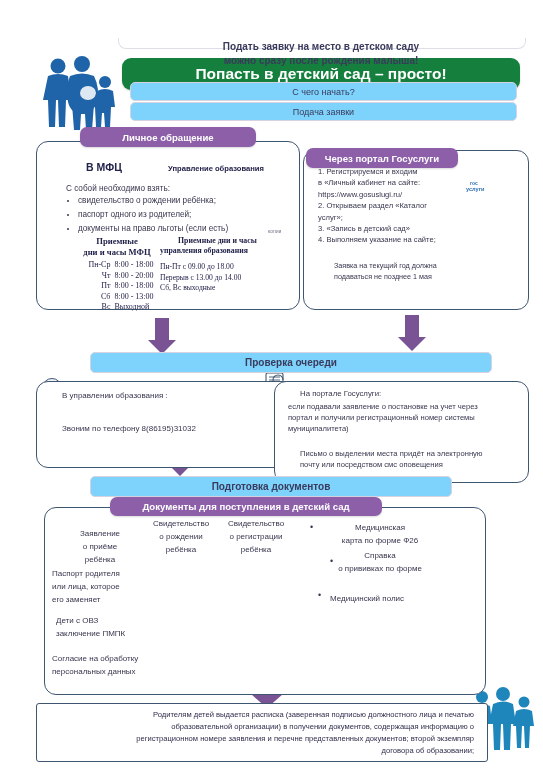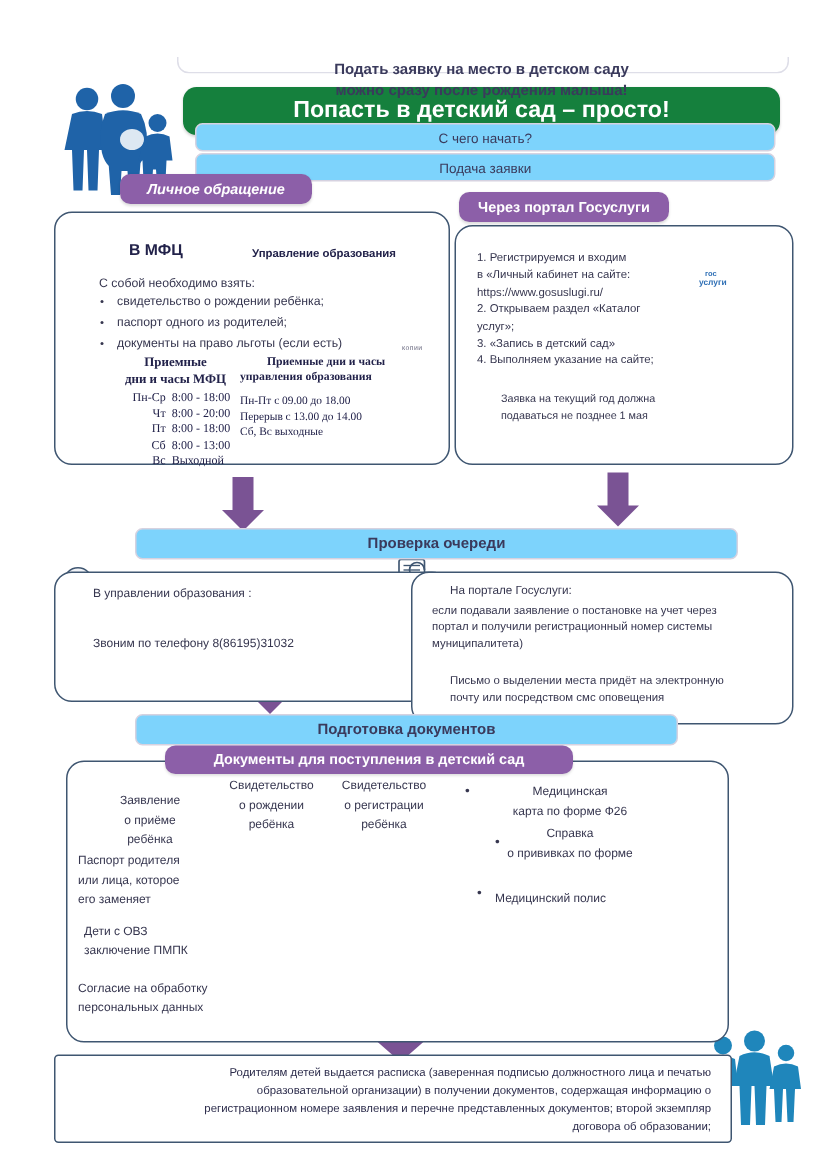--- a/index.html
+++ b/index.html
@@ -41,22 +41,22 @@
   .bar-start{left:130px;top:82px;width:385px;height:17px;}
   .bar-submit{left:130px;top:102px;width:385px;height:17px;}
 
   .pill{
     background:#8c5fa8;border-radius:7px;
     display:flex;align-items:center;justify-content:center;
     color:#ffffff;font-weight:bold;font-size:9.6px;
     box-shadow:0 1px 2px rgba(0,0,0,.15);
     z-index:6;
   }
-  .pill-personal{left:80px;top:116px;width:128px;height:20px;font-style:italic;}
-  .pill-portal{left:306px;top:128px;width:140px;height:20px;}
+  .pill-personal{left:80px;top:127px;width:176px;height:20px;}
+  .pill-portal{left:306px;top:148px;width:152px;height:20px;}
   .pill-docs{left:110px;top:497px;width:272px;height:19px;}
 
   .bar-check{left:90px;top:352px;width:400px;height:19px;font-weight:bold;font-size:10px;}
   .bar-prep{left:90px;top:476px;width:360px;height:19px;font-weight:bold;font-size:10px;}
 
   
   .card{
     border:1.6px solid #3f5671;border-radius:12px;background:#ffffff;
   }
   .card-personal{left:36px;top:141px;width:262px;height:167px;}

